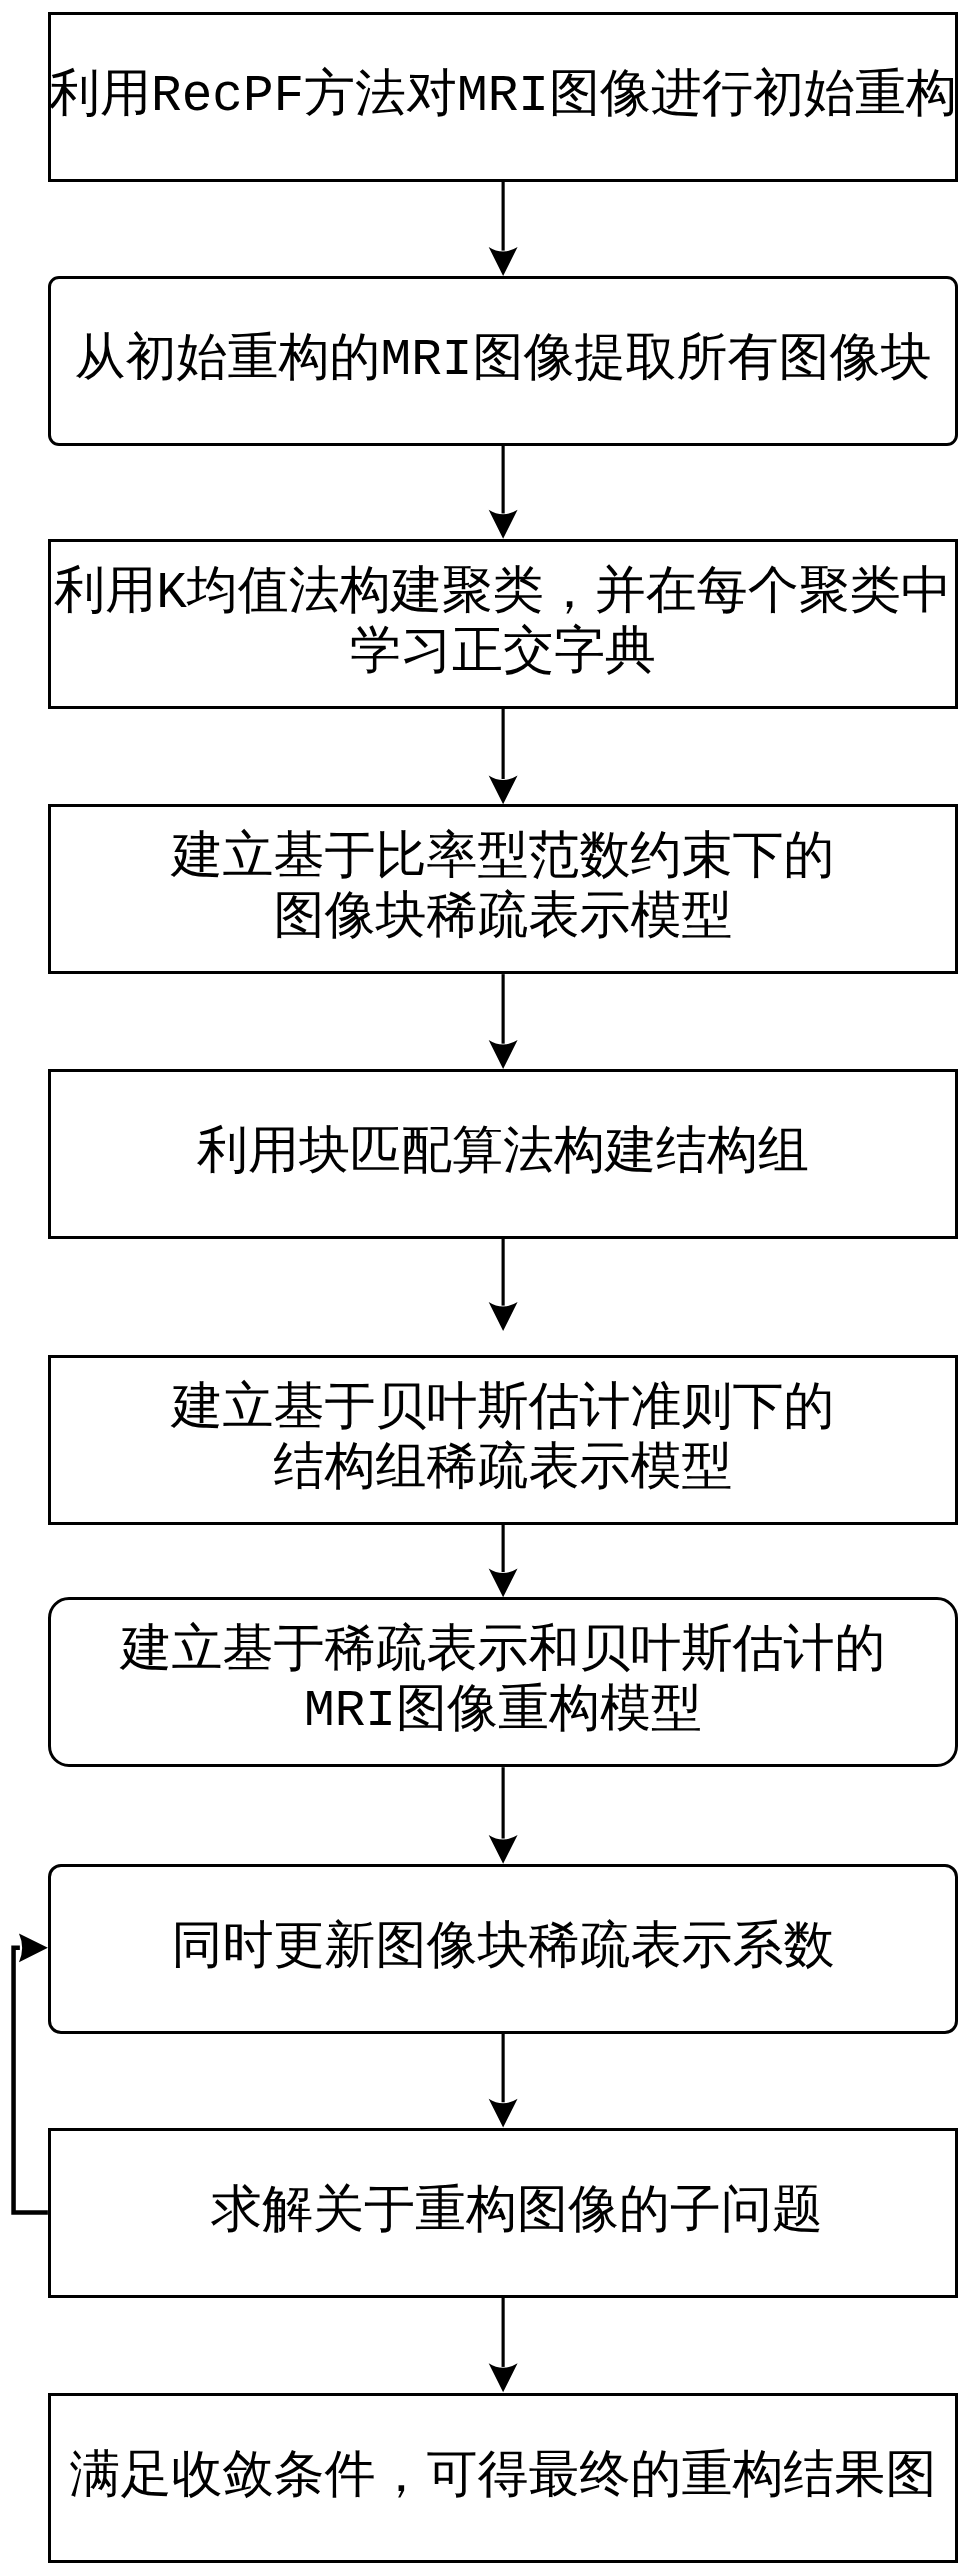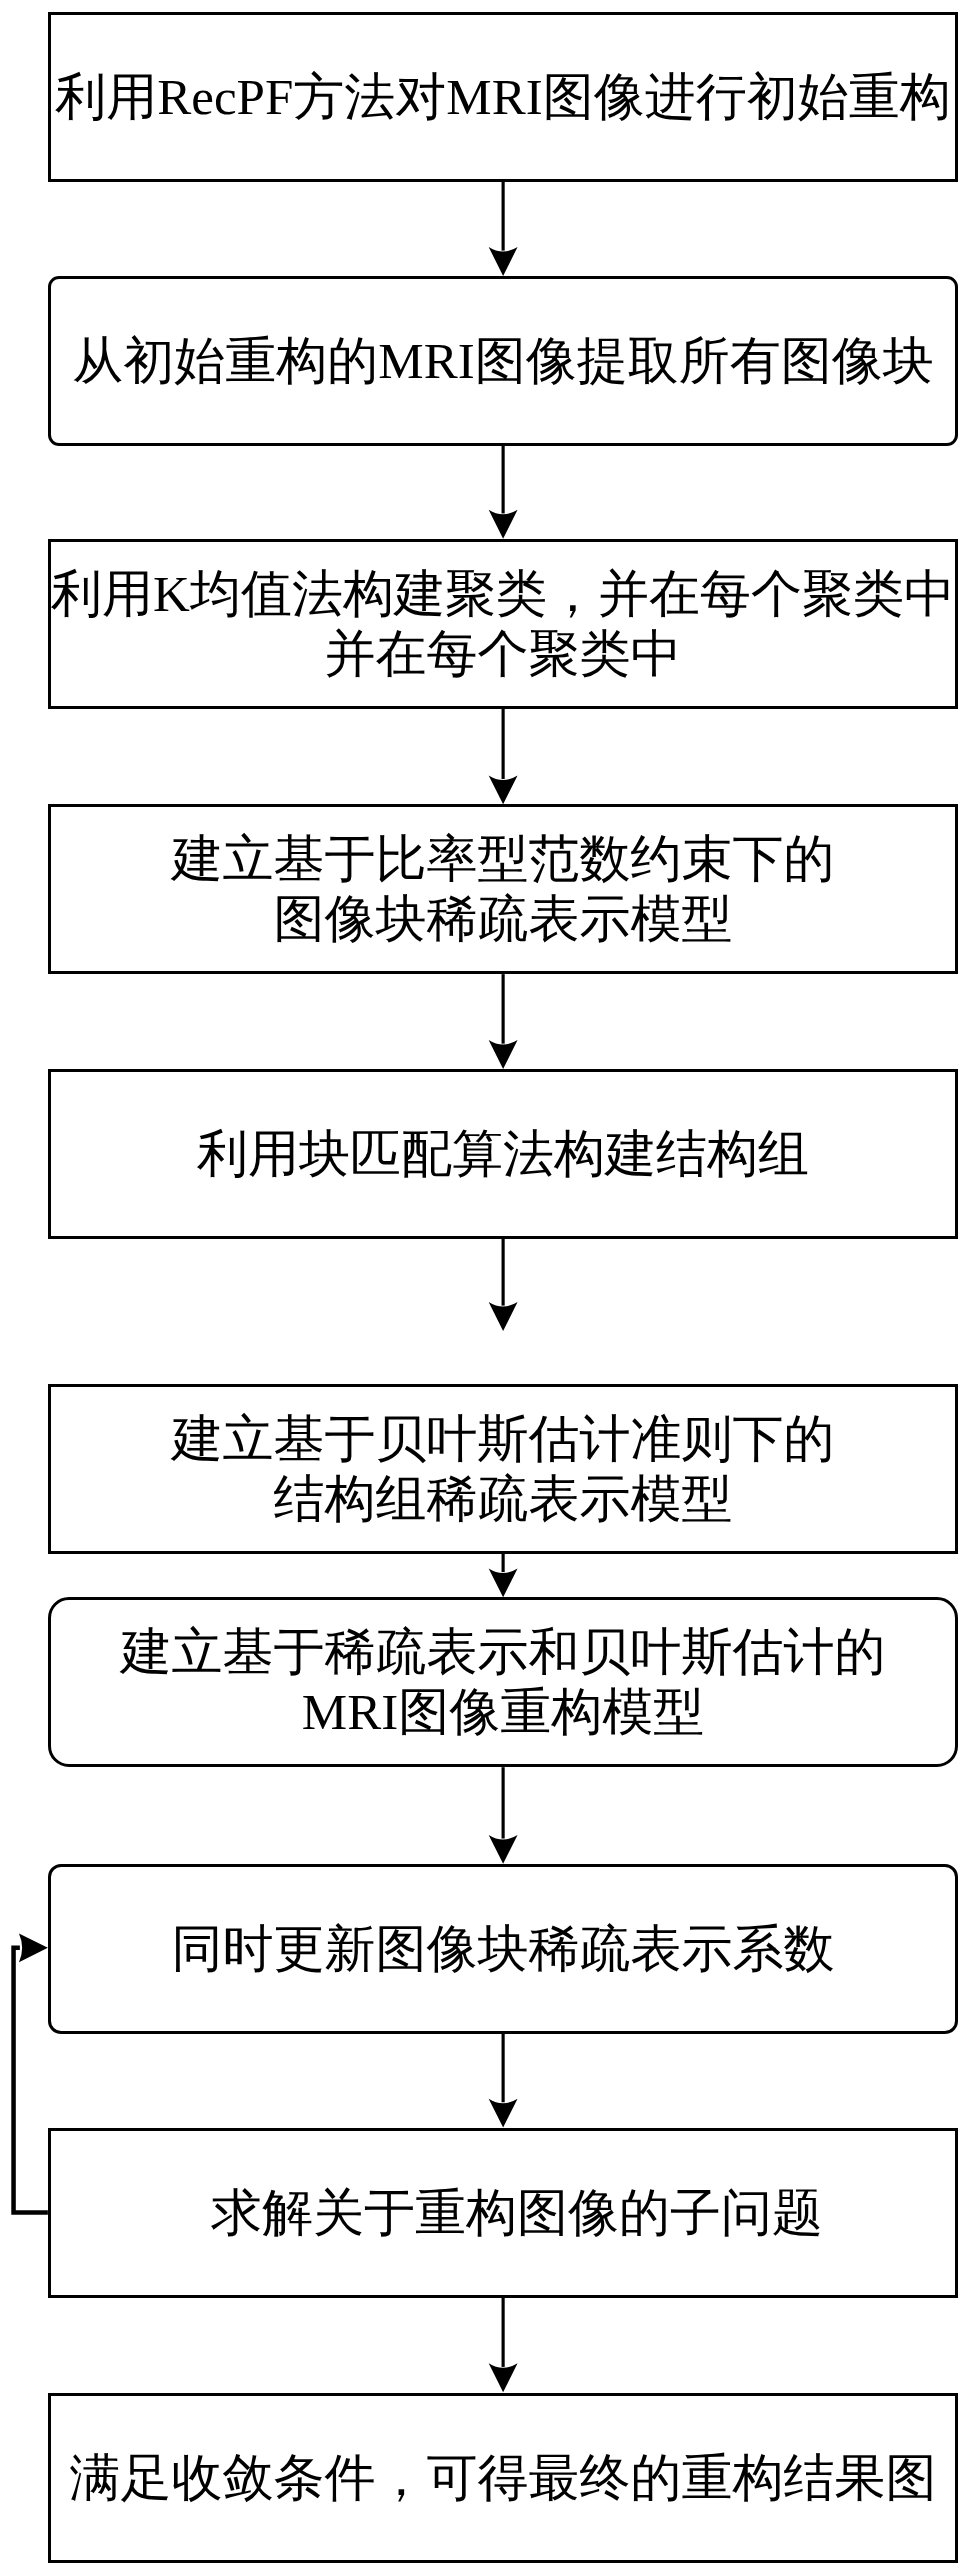--- a/index.html
+++ b/index.html
@@ -28,33 +28,34 @@
     width: 910px;
     height: 170px;
     border: 3.6px solid #000000;
     box-sizing: border-box;
     background: #ffffff;
     display: flex;
     flex-direction: column;
     align-items: center;
     justify-content: center;
     text-align: center;
+    font-family: Liberation Mono, monospace;
   }
   .flow-line {
     font-size: 51px;
     line-height: 60px;
     color: #000000;
     white-space: nowrap;
   }
   .b1  { top: 11.7px;   }
   .b2  { top: 276px; border-radius: 11px;  }
   .b3  { top: 539px;  }
   .b4  { top: 804px;  }
   .b5  { top: 1069px; }
-  .b6  { top: 1384px; }
+  .b6  { top: 1355px; }
   .b7  { top: 1597px; border-radius: 21px; }
   .b8  { top: 1864px; border-radius: 13px; }
   .b9  { top: 2128px; padding-left: 28px; }
   .b10 { top: 2393px; }
 </style>
 </head>
 <body>
 
 <div id="canvas">
 
@@ -96,21 +97,21 @@
   <div class="flow-box b1">
     <div class="flow-line">利用RecPF方法对MRI图像进行初始重构</div>
   </div>
 
   <div class="flow-box b2">
     <div class="flow-line">从初始重构的MRI图像提取所有图像块</div>
   </div>
 
   <div class="flow-box b3">
     <div class="flow-line">利用K均值法构建聚类，并在每个聚类中</div>
-    <div class="flow-line">并在每个聚类中</div>
+    <div class="flow-line">学习正交字典</div>
   </div>
 
   <div class="flow-box b4">
     <div class="flow-line">建立基于比率型范数约束下的</div>
     <div class="flow-line">图像块稀疏表示模型</div>
   </div>
 
   <div class="flow-box b5">
     <div class="flow-line">利用块匹配算法构建结构组</div>
   </div>

